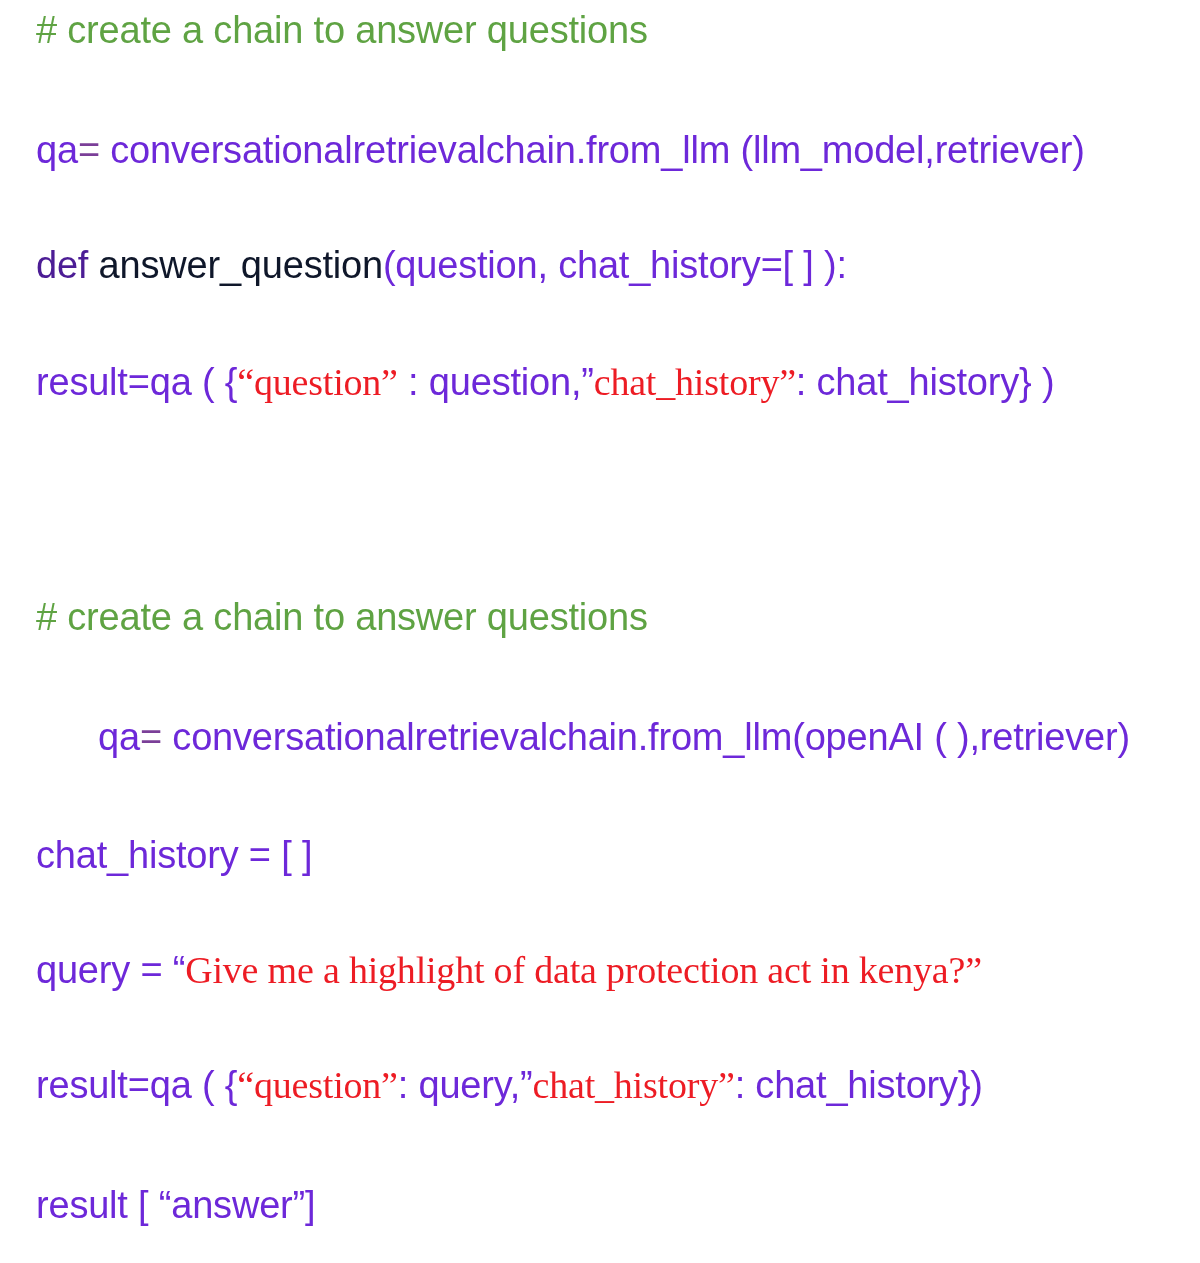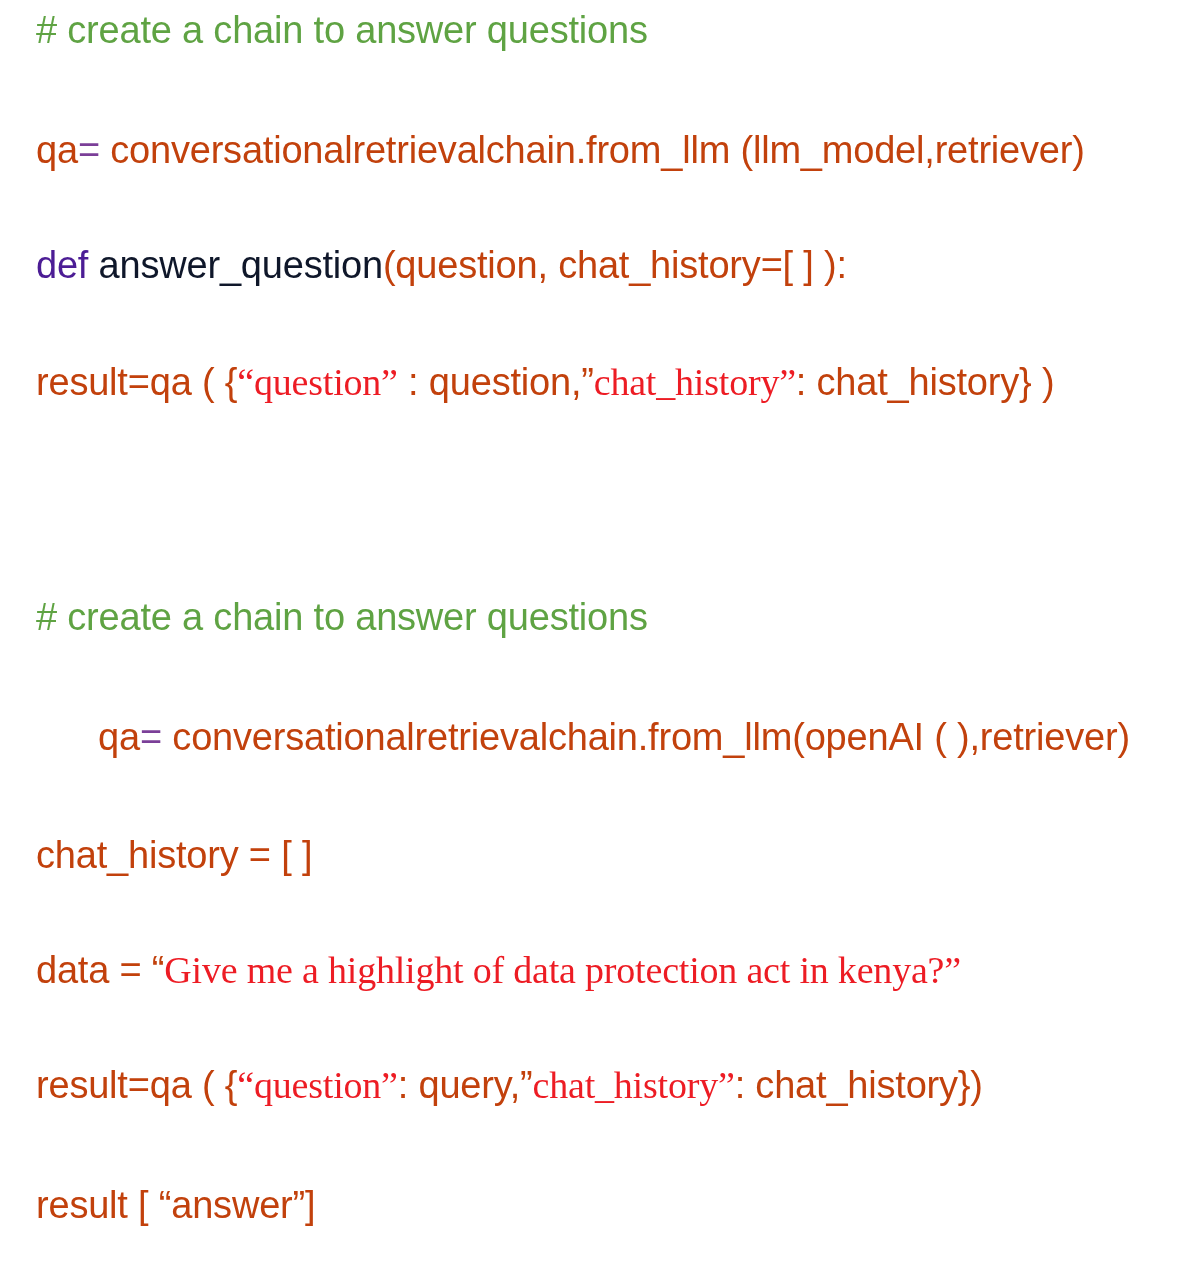--- a/index.html
+++ b/index.html
@@ -28,34 +28,34 @@
     left: 36px;
     right: 8px;
     height: 52px;
     line-height: 52px;
     white-space: nowrap;
     font-size: 38px;
     letter-spacing: -0.2px;
     color: #231f20;
   }
   .tok { display: inline; }
-  .tok-plain   { color: #c2410c; }
+  .tok-plain   { color: #6d28d9; }
   .tok-comment { color: #5fa343; }
   .tok-keyword { color: #4c1d95; }
   .tok-func    { color: #0f172a; }
   .tok-string  { color: #ed1c24; font-family: Liberation Serif, serif; }
   .tok-op      { color: #7b3f98; }
 </style>
 </head>
 <body>
 
 <div id="code-block">
     <div class="code-line" style="top: 4px;"><span class="tok tok-comment"># create a chain to answer questions</span></div>
     <div class="code-line" style="top: 124px;"><span class="tok tok-plain">qa</span><span class="tok tok-op">=</span><span class="tok tok-plain"> conversationalretrievalchain.from_llm (llm_model,retriever)</span></div>
     <div class="code-line" style="top: 239px;"><span class="tok tok-keyword">def </span><span class="tok tok-func">answer_question</span><span class="tok tok-plain">(question, chat_history=[ ] ):</span></div>
     <div class="code-line" style="top: 356px;"><span class="tok tok-plain">result=qa ( {</span><span class="tok tok-string">“question”</span><span class="tok tok-plain"> : question,”</span><span class="tok tok-string">chat_history”</span><span class="tok tok-plain">: chat_history} )</span></div>
     <div class="code-line" style="top: 591px;"><span class="tok tok-comment"># create a chain to answer questions</span></div>
     <div class="code-line" style="top: 711px; text-align: center;"><span class="tok tok-plain">qa</span><span class="tok tok-op">=</span><span class="tok tok-plain"> conversationalretrievalchain.from_llm(openAI ( ),retriever)</span></div>
     <div class="code-line" style="top: 829px;"><span class="tok tok-plain">chat_history = [ ]</span></div>
-    <div class="code-line" style="top: 944px;"><span class="tok tok-plain">data = “</span><span class="tok tok-string">Give me a highlight of data protection act in kenya?”</span></div>
+    <div class="code-line" style="top: 944px;"><span class="tok tok-plain">query = “</span><span class="tok tok-string">Give me a highlight of data protection act in kenya?”</span></div>
     <div class="code-line" style="top: 1059px;"><span class="tok tok-plain">result=qa ( {</span><span class="tok tok-string">“question”</span><span class="tok tok-plain">: query,”</span><span class="tok tok-string">chat_history”</span><span class="tok tok-plain">: chat_history})</span></div>
     <div class="code-line" style="top: 1179px;"><span class="tok tok-plain">result [ “answer”]</span></div>
   </div>
 
 </body></html>

